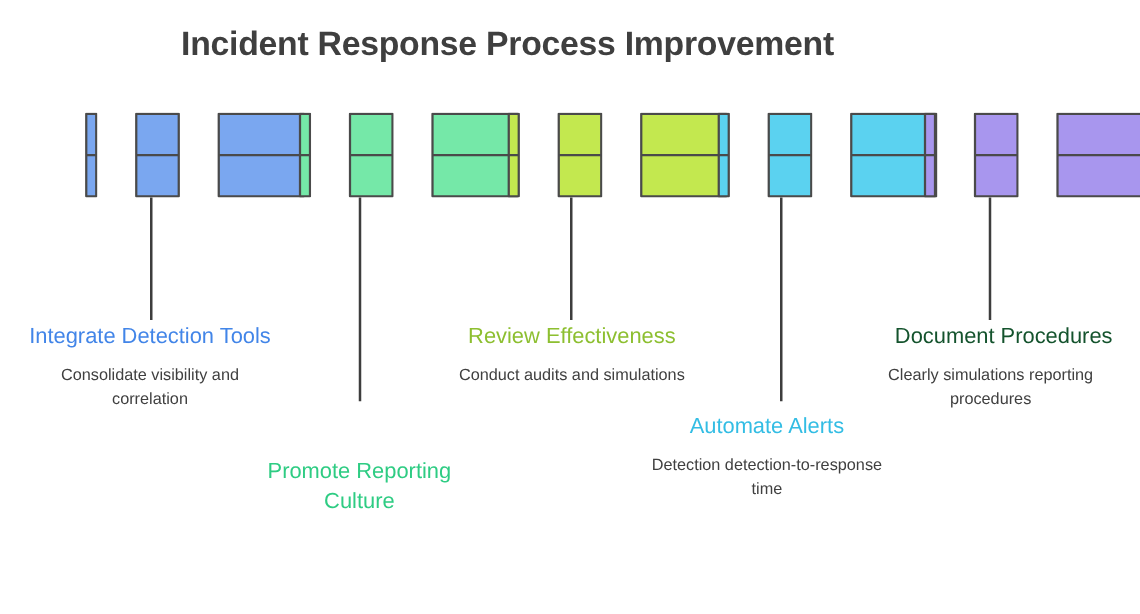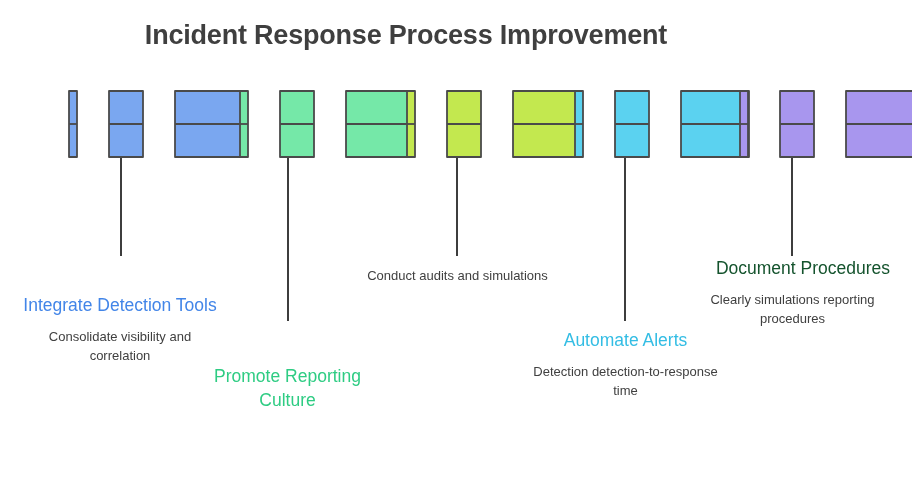--- a/index.html
+++ b/index.html
@@ -88,21 +88,21 @@
         <svg width="62" height="68" viewBox="0 0 62 68" style="position: absolute; left: 40px; top: 0px;">
           <path d="M 27 1 L 61 1 L 61 34 L 61 67 L 27 67 L 27 34 Z" fill="#7aa7f0" stroke="#4a4a4a" stroke-width="1.8" stroke-linejoin="round"></path>
           <line x1="27" y1="34" x2="61" y2="34" stroke="#4a4a4a" stroke-width="1.8"></line>
         </svg>
         <svg width="96" height="68" viewBox="0 0 96 68" style="position: absolute; left: 106px; top: 0px;">
           <path d="M 27 1 L 95 1 L 95 34 L 95 67 L 27 67 L 27 34 Z" fill="#7aa7f0" stroke="#4a4a4a" stroke-width="1.8" stroke-linejoin="round"></path>
           <line x1="27" y1="34" x2="95" y2="34" stroke="#4a4a4a" stroke-width="1.8"></line>
         </svg>
       </div>
       <div class="connector" style="left: 120px; top: 158px; height: 98px; background: rgb(61, 61, 61);"></div>
-      <div class="step-text" style="left: 20px; top: 256px; width: 200px; margin-top: 37px;">
+      <div class="step-text" style="left: 20px; top: 256px; width: 200px;">
         <div class="step-heading" style="color: rgb(66, 133, 232);">Integrate Detection Tools</div>
         <div class="step-desc">Consolidate visibility and correlation</div>
       </div>
     </div>
     <div class="step-group" style="left: 0px;">
       <div class="chevrons" style="left: 213px;">
         <svg width="36" height="68" viewBox="0 0 36 68" style="position: absolute; left: 0px; top: 0px;">
           <path d="M 27 1 L 35 1 L 35 34 L 35 67 L 27 67 L 27 34 Z" fill="#75e8a8" stroke="#4a4a4a" stroke-width="1.8" stroke-linejoin="round"></path>
           <line x1="27" y1="34" x2="35" y2="34" stroke="#4a4a4a" stroke-width="1.8"></line>
         </svg>
@@ -130,40 +130,41 @@
           <path d="M 27 1 L 61 1 L 61 34 L 61 67 L 27 67 L 27 34 Z" fill="#c3e84f" stroke="#4a4a4a" stroke-width="1.8" stroke-linejoin="round"></path>
           <line x1="27" y1="34" x2="61" y2="34" stroke="#4a4a4a" stroke-width="1.8"></line>
         </svg>
         <svg width="96" height="68" viewBox="0 0 96 68" style="position: absolute; left: 106px; top: 0px;">
           <path d="M 27 1 L 95 1 L 95 34 L 95 67 L 27 67 L 27 34 Z" fill="#c3e84f" stroke="#4a4a4a" stroke-width="1.8" stroke-linejoin="round"></path>
           <line x1="27" y1="34" x2="95" y2="34" stroke="#4a4a4a" stroke-width="1.8"></line>
         </svg>
       </div>
       <div class="connector" style="left: 456px; top: 158px; height: 98px; background: rgb(61, 61, 61);"></div>
       <div class="step-text" style="left: 360px; top: 256px; width: 195px;">
+        <div class="step-heading" style="color: rgb(141, 191, 48);">Review Effectiveness</div>
         <div class="step-desc">Conduct audits and simulations</div>
       </div>
     </div>
     <div class="step-group" style="left: 0px;">
       <div class="chevrons" style="left: 548px;">
         <svg width="36" height="68" viewBox="0 0 36 68" style="position: absolute; left: 0px; top: 0px;">
           <path d="M 27 1 L 35 1 L 35 34 L 35 67 L 27 67 L 27 34 Z" fill="#5bd2f0" stroke="#4a4a4a" stroke-width="1.8" stroke-linejoin="round"></path>
           <line x1="27" y1="34" x2="35" y2="34" stroke="#4a4a4a" stroke-width="1.8"></line>
         </svg>
         <svg width="62" height="68" viewBox="0 0 62 68" style="position: absolute; left: 40px; top: 0px;">
           <path d="M 27 1 L 61 1 L 61 34 L 61 67 L 27 67 L 27 34 Z" fill="#5bd2f0" stroke="#4a4a4a" stroke-width="1.8" stroke-linejoin="round"></path>
           <line x1="27" y1="34" x2="61" y2="34" stroke="#4a4a4a" stroke-width="1.8"></line>
         </svg>
         <svg width="96" height="68" viewBox="0 0 96 68" style="position: absolute; left: 106px; top: 0px;">
           <path d="M 27 1 L 95 1 L 95 34 L 95 67 L 27 67 L 27 34 Z" fill="#5bd2f0" stroke="#4a4a4a" stroke-width="1.8" stroke-linejoin="round"></path>
           <line x1="27" y1="34" x2="95" y2="34" stroke="#4a4a4a" stroke-width="1.8"></line>
         </svg>
       </div>
       <div class="connector" style="left: 624px; top: 158px; height: 163px; background: rgb(61, 61, 61);"></div>
-      <div class="step-text" style="left: 528px; top: 328px; width: 195px;">
+      <div class="step-text" style="left: 516px; top: 328px; width: 195px;">
         <div class="step-heading" style="color: rgb(51, 189, 228);">Automate Alerts</div>
         <div class="step-desc">Detection detection-to-response time</div>
       </div>
     </div>
     <div class="step-group" style="left: 0px;">
       <div class="chevrons" style="left: 713px;">
         <svg width="36" height="68" viewBox="0 0 36 68" style="position: absolute; left: 0px; top: 0px;">
           <path d="M 27 1 L 35 1 L 35 34 L 35 67 L 27 67 L 27 34 Z" fill="#a896ee" stroke="#4a4a4a" stroke-width="1.8" stroke-linejoin="round"></path>
           <line x1="27" y1="34" x2="35" y2="34" stroke="#4a4a4a" stroke-width="1.8"></line>
         </svg>

